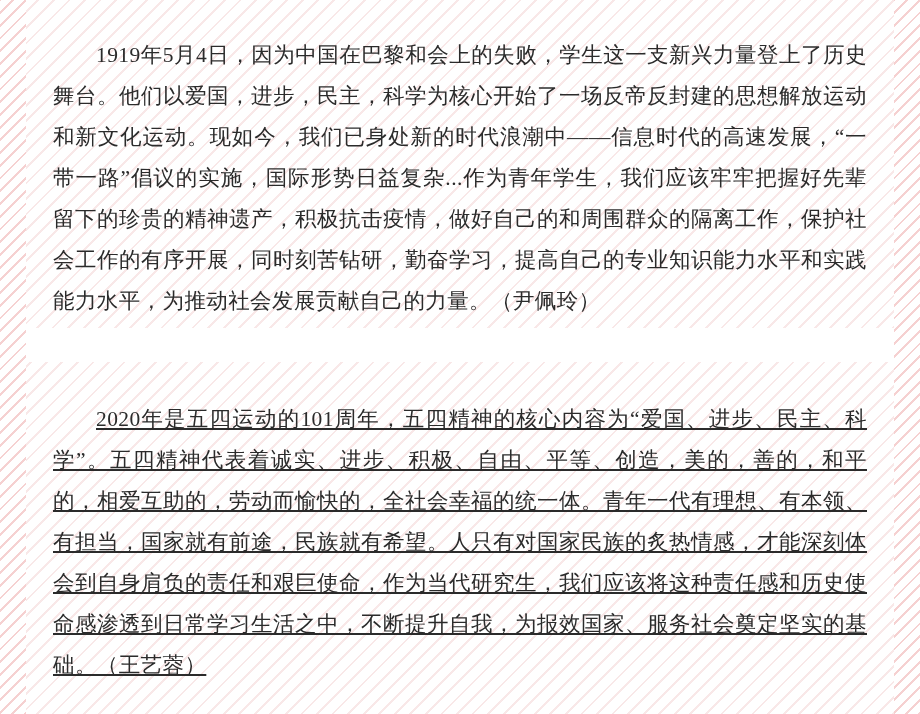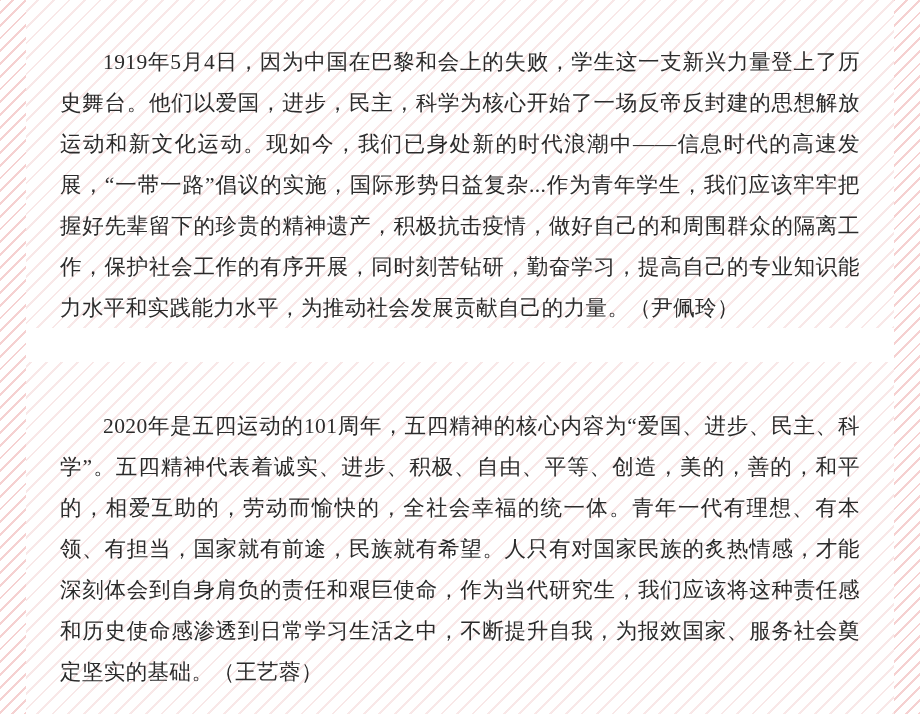--- a/index.html
+++ b/index.html
@@ -69,34 +69,34 @@
       rgba(226,150,150,0.22) 2px,
       rgba(255,255,255,0) 2px,
       rgba(255,255,255,0) 11px
     );
     pointer-events: none;
   }
 
   .para {
     position: relative;
     z-index: 2;
-    margin: 12px;
+    margin: 5px;
     padding: 0 22px;
     font-size: 21.5px;
     line-height: 41px;
     color: #2b2b2b;
     text-align: justify;
     text-justify: inter-ideograph;
     text-indent: 2em;
     letter-spacing: 0.4px;
     font-family: "Liberation Serif", "DejaVu Serif", serif;
   }
 
   .block-1 .para { padding-top: 30px; }
-  .block-2 .para { padding-top: 32px; }
+  .block-2 .para { padding-top: 32px; text-decoration: underline; }
 
   .divider {
     position: absolute;
     left: 26px;
     right: 26px;
     top: 338px;
     height: 1px;
     background: #ffffff;
     z-index: 3;
   }

